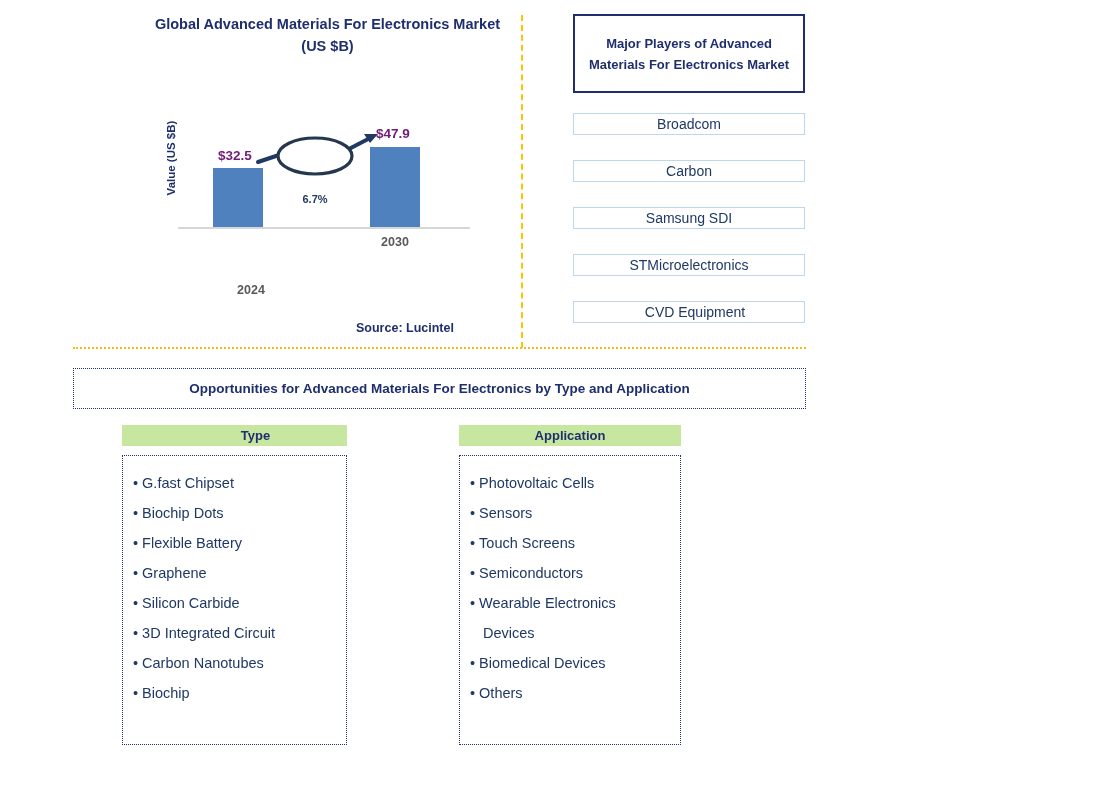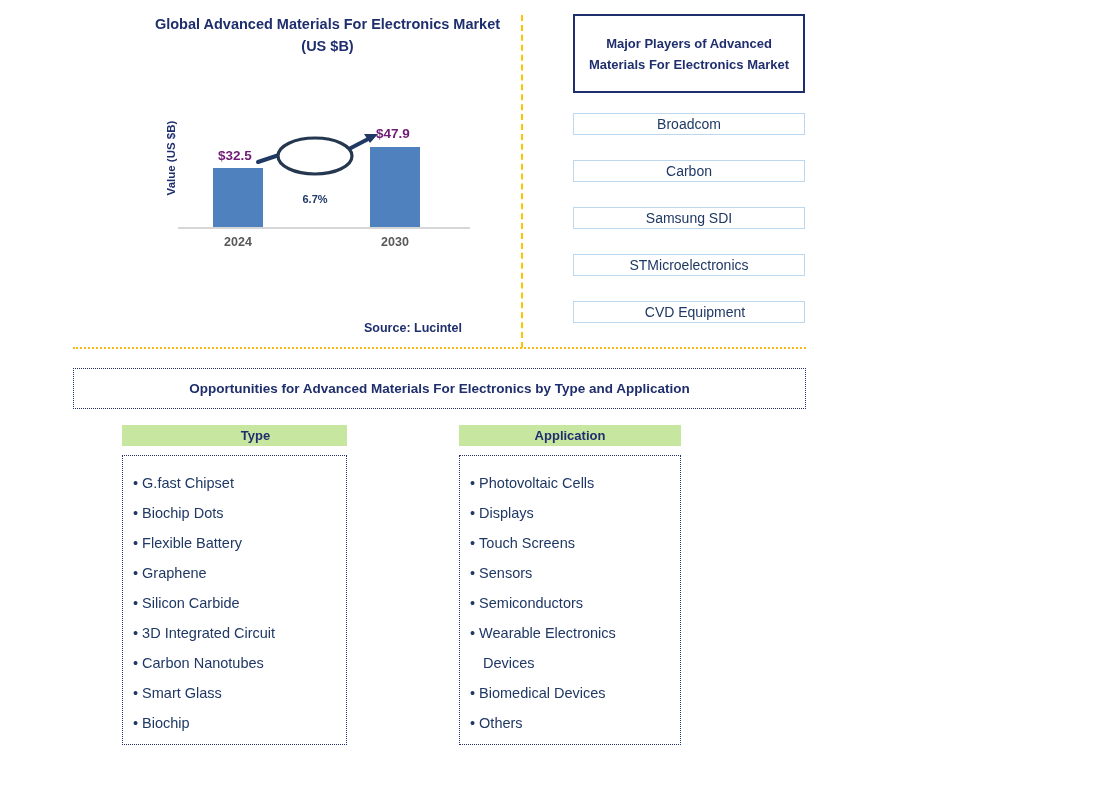--- a/index.html
+++ b/index.html
@@ -50,37 +50,36 @@
     font-size: 13.5px; font-weight: bold; color: #701a75;
     white-space: nowrap;
   }
   #bar-value-0 { left: 68px; top: 38px; }
   #bar-value-1 { left: 226px; top: 16px; }
   .tick-label {
     position: absolute;
     top: 125px; width: 70px; text-align: center;
     font-size: 12.5px; font-weight: bold; color: #595959;
   }
-  #tick-0 { left: 53px; }
+  #tick-0 { left: 66px; margin-top: 48px; }
   #tick-1 { left: 210px; }
 
   #cagr-wrap { position: absolute; left: 0; top: 0; width: 360px; height: 150px; pointer-events: none; }
   #cagr-text {
     position: absolute;
     left: 134px; top: 40px; width: 62px;
     text-align: center;
     font-size: 11px; font-weight: bold; color: #1f3864; margin-top: 43px;
   }
 
   #source-label {
     position: absolute;
     left: 356px; top: 321px;
     font-size: 12.5px; font-weight: bold; color: #1f2f6e;
     white-space: nowrap;
-    margin-left: 8px;
   }
 
   
   #v-divider {
     position: absolute;
     left: 521px; top: 15px; width: 0; height: 333px;
     border-left: 2px dashed #fdc500;
   }
   #h-divider {
     position: absolute;
@@ -217,31 +216,29 @@
 
   <div class="col-list" id="col-list-0">
     <ul>
       <li><span class="bullet">•</span><span>G.fast Chipset</span></li>
       <li><span class="bullet">•</span><span>Biochip Dots</span></li>
       <li><span class="bullet">•</span><span>Flexible Battery</span></li>
       <li><span class="bullet">•</span><span>Graphene</span></li>
       <li><span class="bullet">•</span><span>Silicon Carbide</span></li>
       <li><span class="bullet">•</span><span>3D Integrated Circuit</span></li>
       <li><span class="bullet">•</span><span>Carbon Nanotubes</span></li>
-      <li><span class="bullet">•</span><span>Smart Glass</span></li>
       <li><span class="bullet">•</span><span>Biochip</span></li>
     </ul>
   </div>
 
   <div class="col-list" id="col-list-1">
     <ul>
       <li><span class="bullet">•</span><span>Photovoltaic Cells</span></li>
-      <li><span class="bullet">•</span><span>Displays</span></li>
+      <li><span class="bullet">•</span><span>Sensors</span></li>
       <li><span class="bullet">•</span><span>Touch Screens</span></li>
-      <li><span class="bullet">•</span><span>Sensors</span></li>
       <li><span class="bullet">•</span><span>Semiconductors</span></li>
       <li><span class="bullet">•</span><span>Wearable Electronics</span></li>
       <li class="cont"><span>Devices</span></li>
       <li><span class="bullet">•</span><span>Biomedical Devices</span></li>
       <li><span class="bullet">•</span><span>Others</span></li>
     </ul>
   </div>
 
 </div>
 

